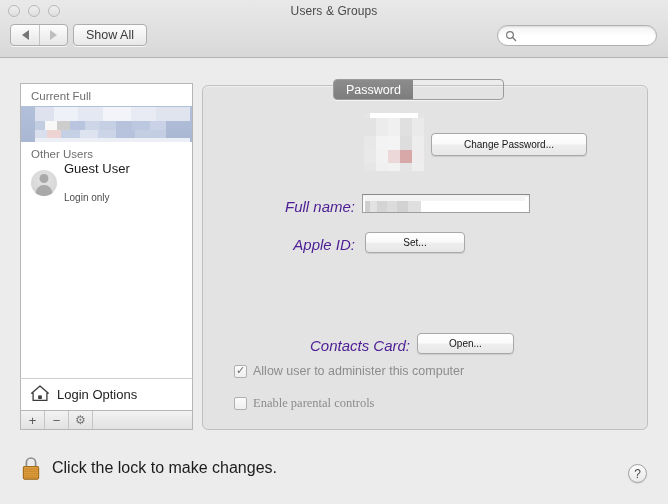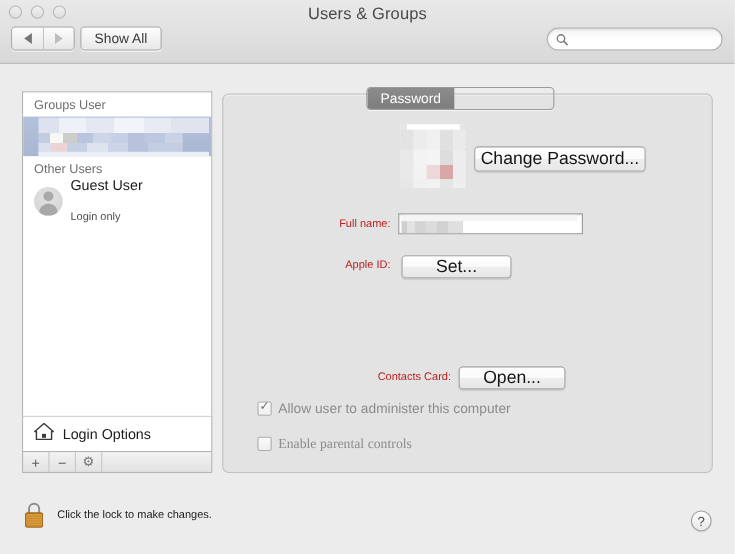--- a/index.html
+++ b/index.html
@@ -29,21 +29,21 @@
     display: flex; gap: 8px;
   }
   .light {
     width: 12px; height: 12px; border-radius: 50%;
     background: linear-gradient(to bottom, #f0f0f0, #dedede);
     border: 1px solid #b9b9b9;
   }
   #window-title {
     position: absolute; left: 0; top: 4px; width: 668px;
     text-align: center;
-    font-size: 15px; color: #4a4a4a;
+    font-size: 12px; color: #4a4a4a;
     letter-spacing: 0.1px;
   }
   #navgroup {
     position: absolute; left: 10px; top: 24px;
     display: flex;
     height: 22px;
     border: 1px solid #adadad;
     border-radius: 4px;
     overflow: hidden;
     background: linear-gradient(to bottom, #fdfdfd, #e6e6e6);
@@ -255,31 +255,32 @@
     border-right: 2px solid #bdbdbd;
   }
   #user-avatar .px { position: absolute; }
 
   .std-button {
     position: absolute;
     display: flex; align-items: center; justify-content: center;
     border: 1px solid #a8a8a8; border-radius: 4px;
     background: linear-gradient(to bottom, #fefefe 0%, #fafafa 48%, #eeeeee 52%, #e7e7e7 100%);
     box-shadow: 0 1px 1px rgba(0,0,0,0.10);
-    font-size: 16px; color: #151515;
+    font-size: 10px; color: #151515;
   }
   #btn-change-password { left: 431px; top: 133px; width: 156px; height: 23px; }
   #btn-set-appleid     { left: 365px; top: 232px; width: 100px;  height: 21px; }
   #btn-contacts-open   { left: 417px; top: 333px; width: 97px;  height: 21px; }
   #btn-parental        { left: 415px; top: 394px; width: 186px; height: 22px; }
 
   .field-label {
     position: absolute;
-    font-size: 10px; color: #b91c1c;
+    font-size: 15px; color: #4c1d95;
     text-align: right;
+    font-style: italic;
   }
   #label-fullname { left: 210px; top: 198px; width: 145px; }
   #label-appleid  { left: 210px; top: 236px; width: 145px; }
   #label-contacts { left: 210px; top: 337px; width: 200px; }
 
   #input-fullname {
     position: absolute; left: 362px; top: 194px;
     width: 168px; height: 19px;
     background: #ffffff;
     border: 1px solid #9e9e9e;
@@ -332,21 +333,21 @@
     position: absolute; left: 20px; top: 455px;
     display: flex; align-items: center;
   }
   #lock-icon {
     position: relative;
     width: 22px; height: 26px;
     flex: 0 0 auto;
   }
   #lock-text {
     margin-left: 10px;
-    font-size: 10px; color: #1c1c1c;
+    font-size: 16px; color: #1c1c1c;
   }
   #help-button {
     position: absolute; left: 628px; top: 464px;
     width: 19px; height: 19px; border-radius: 50%;
     border: 1px solid #a2a2a2;
     background: linear-gradient(to bottom, #fcfcfc, #e9e9e9);
     display: flex; align-items: center; justify-content: center;
     font-size: 12px; color: #4a4a4a;
     box-shadow: 0 1px 1px rgba(0,0,0,0.10);
   }
@@ -383,21 +384,21 @@
           <circle cx="5" cy="5" r="3.4" fill="none" stroke="#7b7b7b" stroke-width="1.2"></circle>
           <line x1="7.6" y1="7.6" x2="10.6" y2="10.6" stroke="#7b7b7b" stroke-width="1.4" stroke-linecap="round"></line>
         </svg>
       </span>
       <input id="search-input" type="text" placeholder="" style="">
     </div>
   </div>
 
   <div id="sidebar">
 
-    <div class="group-head">Groups User</div>
+    <div class="group-head">Current Full</div>
 
     <div id="selected-user-row">
       <div class="pix" id="pix-name"></div>
       <div class="pix" id="pix-sub"></div>
       <div class="pix" id="pix-sub2"></div>
       <div class="pix" id="pix-bottomline"></div>
     </div>
 
     <div class="group-head">Other Users</div>
 

